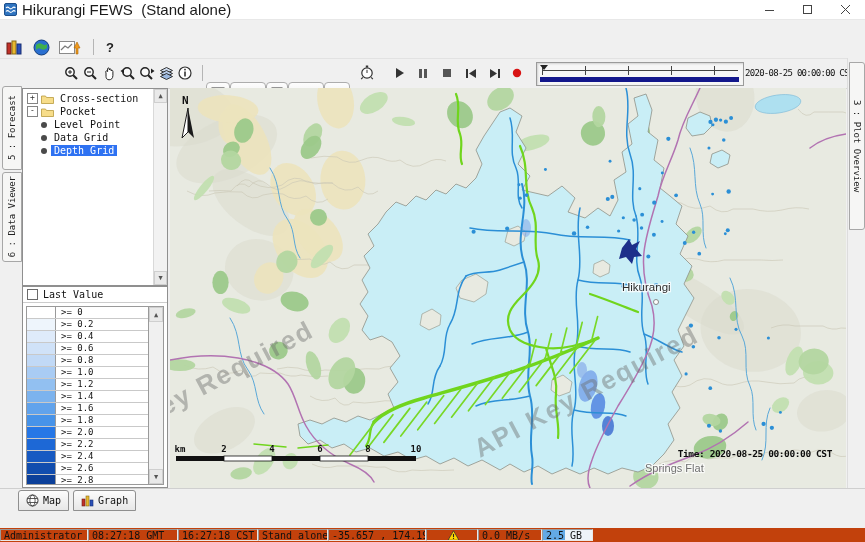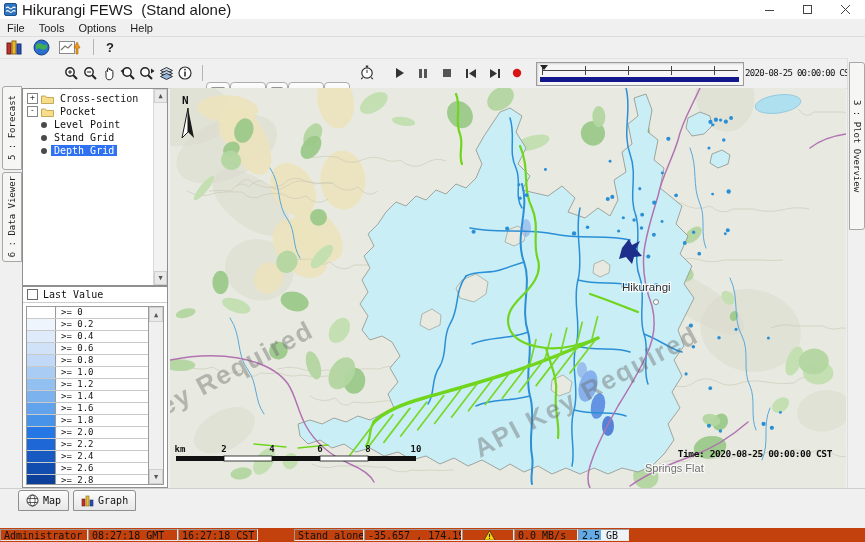--- a/index.html
+++ b/index.html
@@ -147,26 +147,20 @@
           </svg>
       </div>
       <div class="win-btn">
         <svg width="10" height="10" viewBox="0 0 10 10">
             <path d="M0,0 L9,9 M9,0 L0,9" stroke="#444" stroke-width="1"></path>
           </svg>
       </div>
     </div>
   </div>
 
-  <div class="menubar">
-    <span class="menu-item">File</span>
-    <span class="menu-item">Tools</span>
-    <span class="menu-item">Options</span>
-    <span class="menu-item">Help</span>
-  </div>
 
   <div class="toolbar1">
     <svg width="18" height="16" viewBox="0 0 18 16">
       <rect x="1" y="4" width="4" height="11" fill="#c03028" stroke="#6b1c17"></rect>
       <rect x="6" y="2" width="4" height="13" fill="#e8b830" stroke="#8a6d14"></rect>
       <rect x="11" y="5" width="4" height="10" fill="#2a4fb8" stroke="#182f73"></rect>
     </svg>
     <svg width="17" height="17" viewBox="0 0 17 17">
       <circle cx="8.5" cy="8.5" r="7.5" fill="#2a6fd0" stroke="#123c78"></circle>
       <path d="M3,6 q3,-3 6,-1 q3,2 5,0 l0,4 q-3,3 -6,1 q-3,-2 -5,1 z" fill="#3fae4e"></path>
@@ -356,21 +350,21 @@
               <path d="M0.5,2 l4,0 1,1.5 7,0 0,6 -12,0 z" fill="#f7dd8a" stroke="#b99a3e" stroke-width="0.8"></path>
             </svg>
           <span class="tlabel">Pocket</span>
         </div>
         <div class="trow indent2">
           <span class="bullet"></span>
           <span class="tlabel">Level Point</span>
         </div>
         <div class="trow indent2">
           <span class="bullet"></span>
-          <span class="tlabel">Stand Grid</span>
+          <span class="tlabel">Data Grid</span>
         </div>
         <div class="trow indent2">
           <span class="bullet"></span>
           <span class="tlabel sel">Depth Grid</span>
         </div>
       </div>
       <div class="tree-scroll">
         <div class="sbtn">▲</div>
         <div class="sbtn" style="position:absolute;bottom:0;left:0;right:0;">▼</div>
       </div>
@@ -730,21 +724,21 @@
       </svg>
       <span>Graph</span>
     </div>
   </div>
 
 
   <div class="statusbar">
     <div class="scell" style="width:88px;">Administrator</div>
     <div class="scell" style="width:90px;">08:27:18 GMT</div>
     <div class="scell" style="width:80px;">16:27:18 CST</div>
-    <div class="scell" style="width:70px;margin-left:36px;">Stand alone</div>
+    <div class="scell" style="width:70px;">Stand alone</div>
     <div class="scell" style="width:98px;">-35.657 , 174.199</div>
     <div class="scell" style="width:52px;display:flex;align-items:center;justify-content:center;">
       <svg width="13" height="11" viewBox="0 0 16 14">
         <path d="M8,1 L15,13 L1,13 z" fill="#ffd400" stroke="#333" stroke-width="1"></path>
         <rect x="7.3" y="5" width="1.4" height="4" fill="#222"></rect>
           <rect x="7.3" y="10" width="1.4" height="1.4" fill="#222"></rect>
       </svg>
     </div>
     <div class="scell" style="width:64px;">0.0 MB/s</div>
     <div class="scell mem" style="width:51px;">2.5 GB</div>

